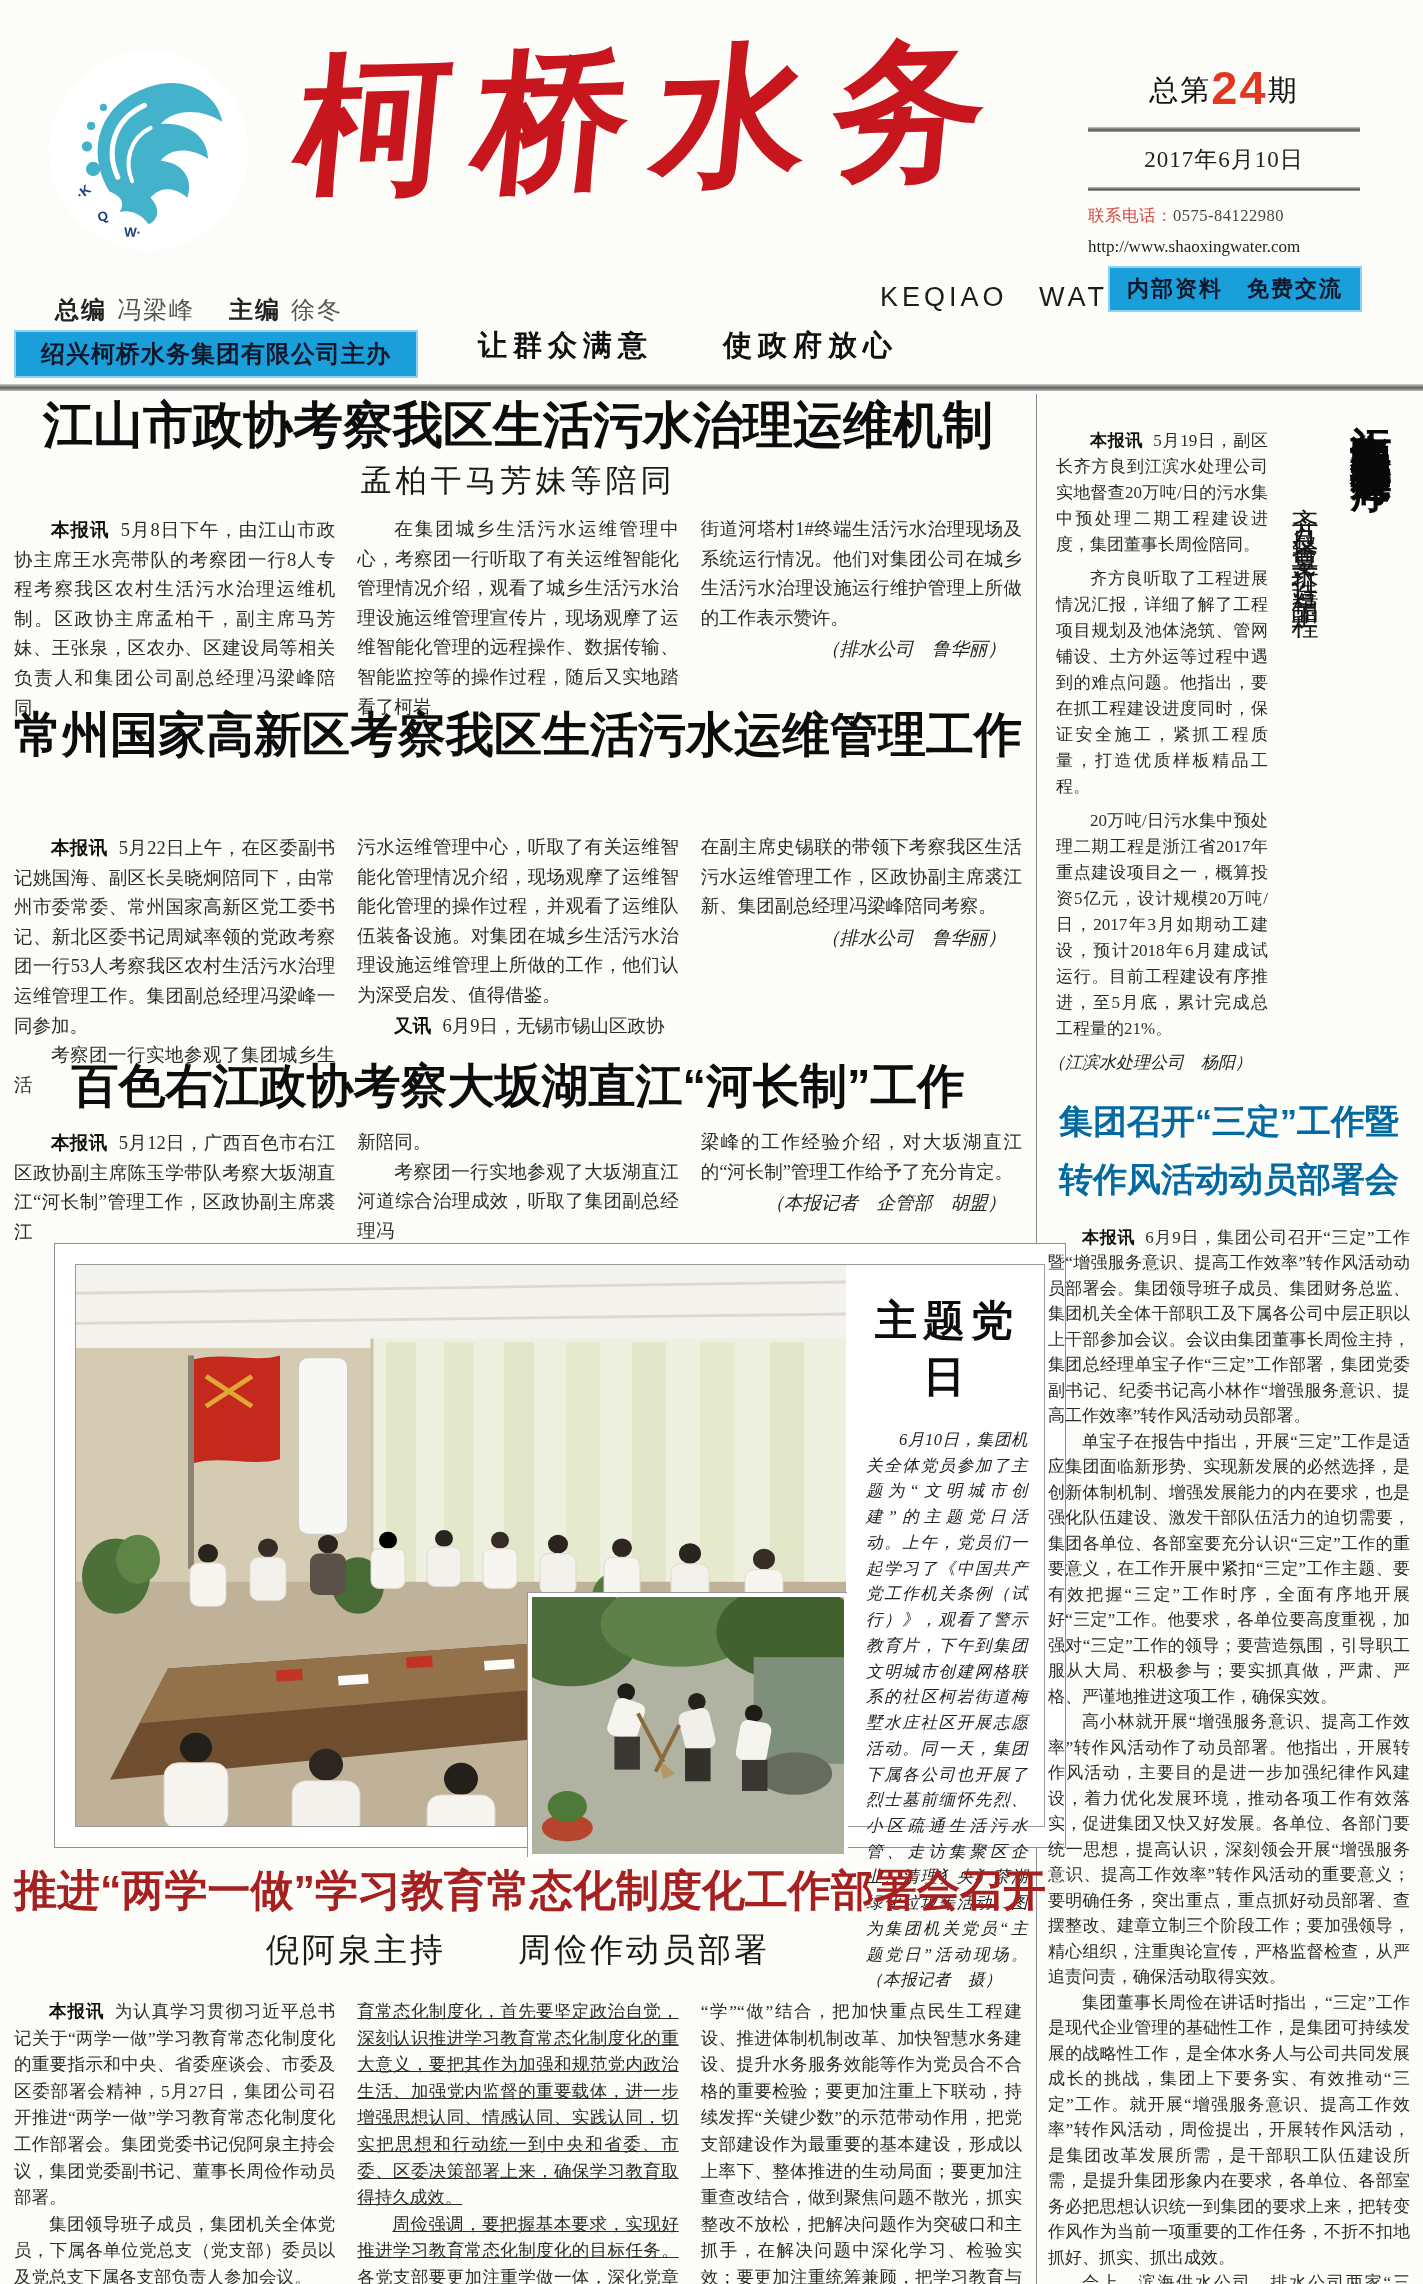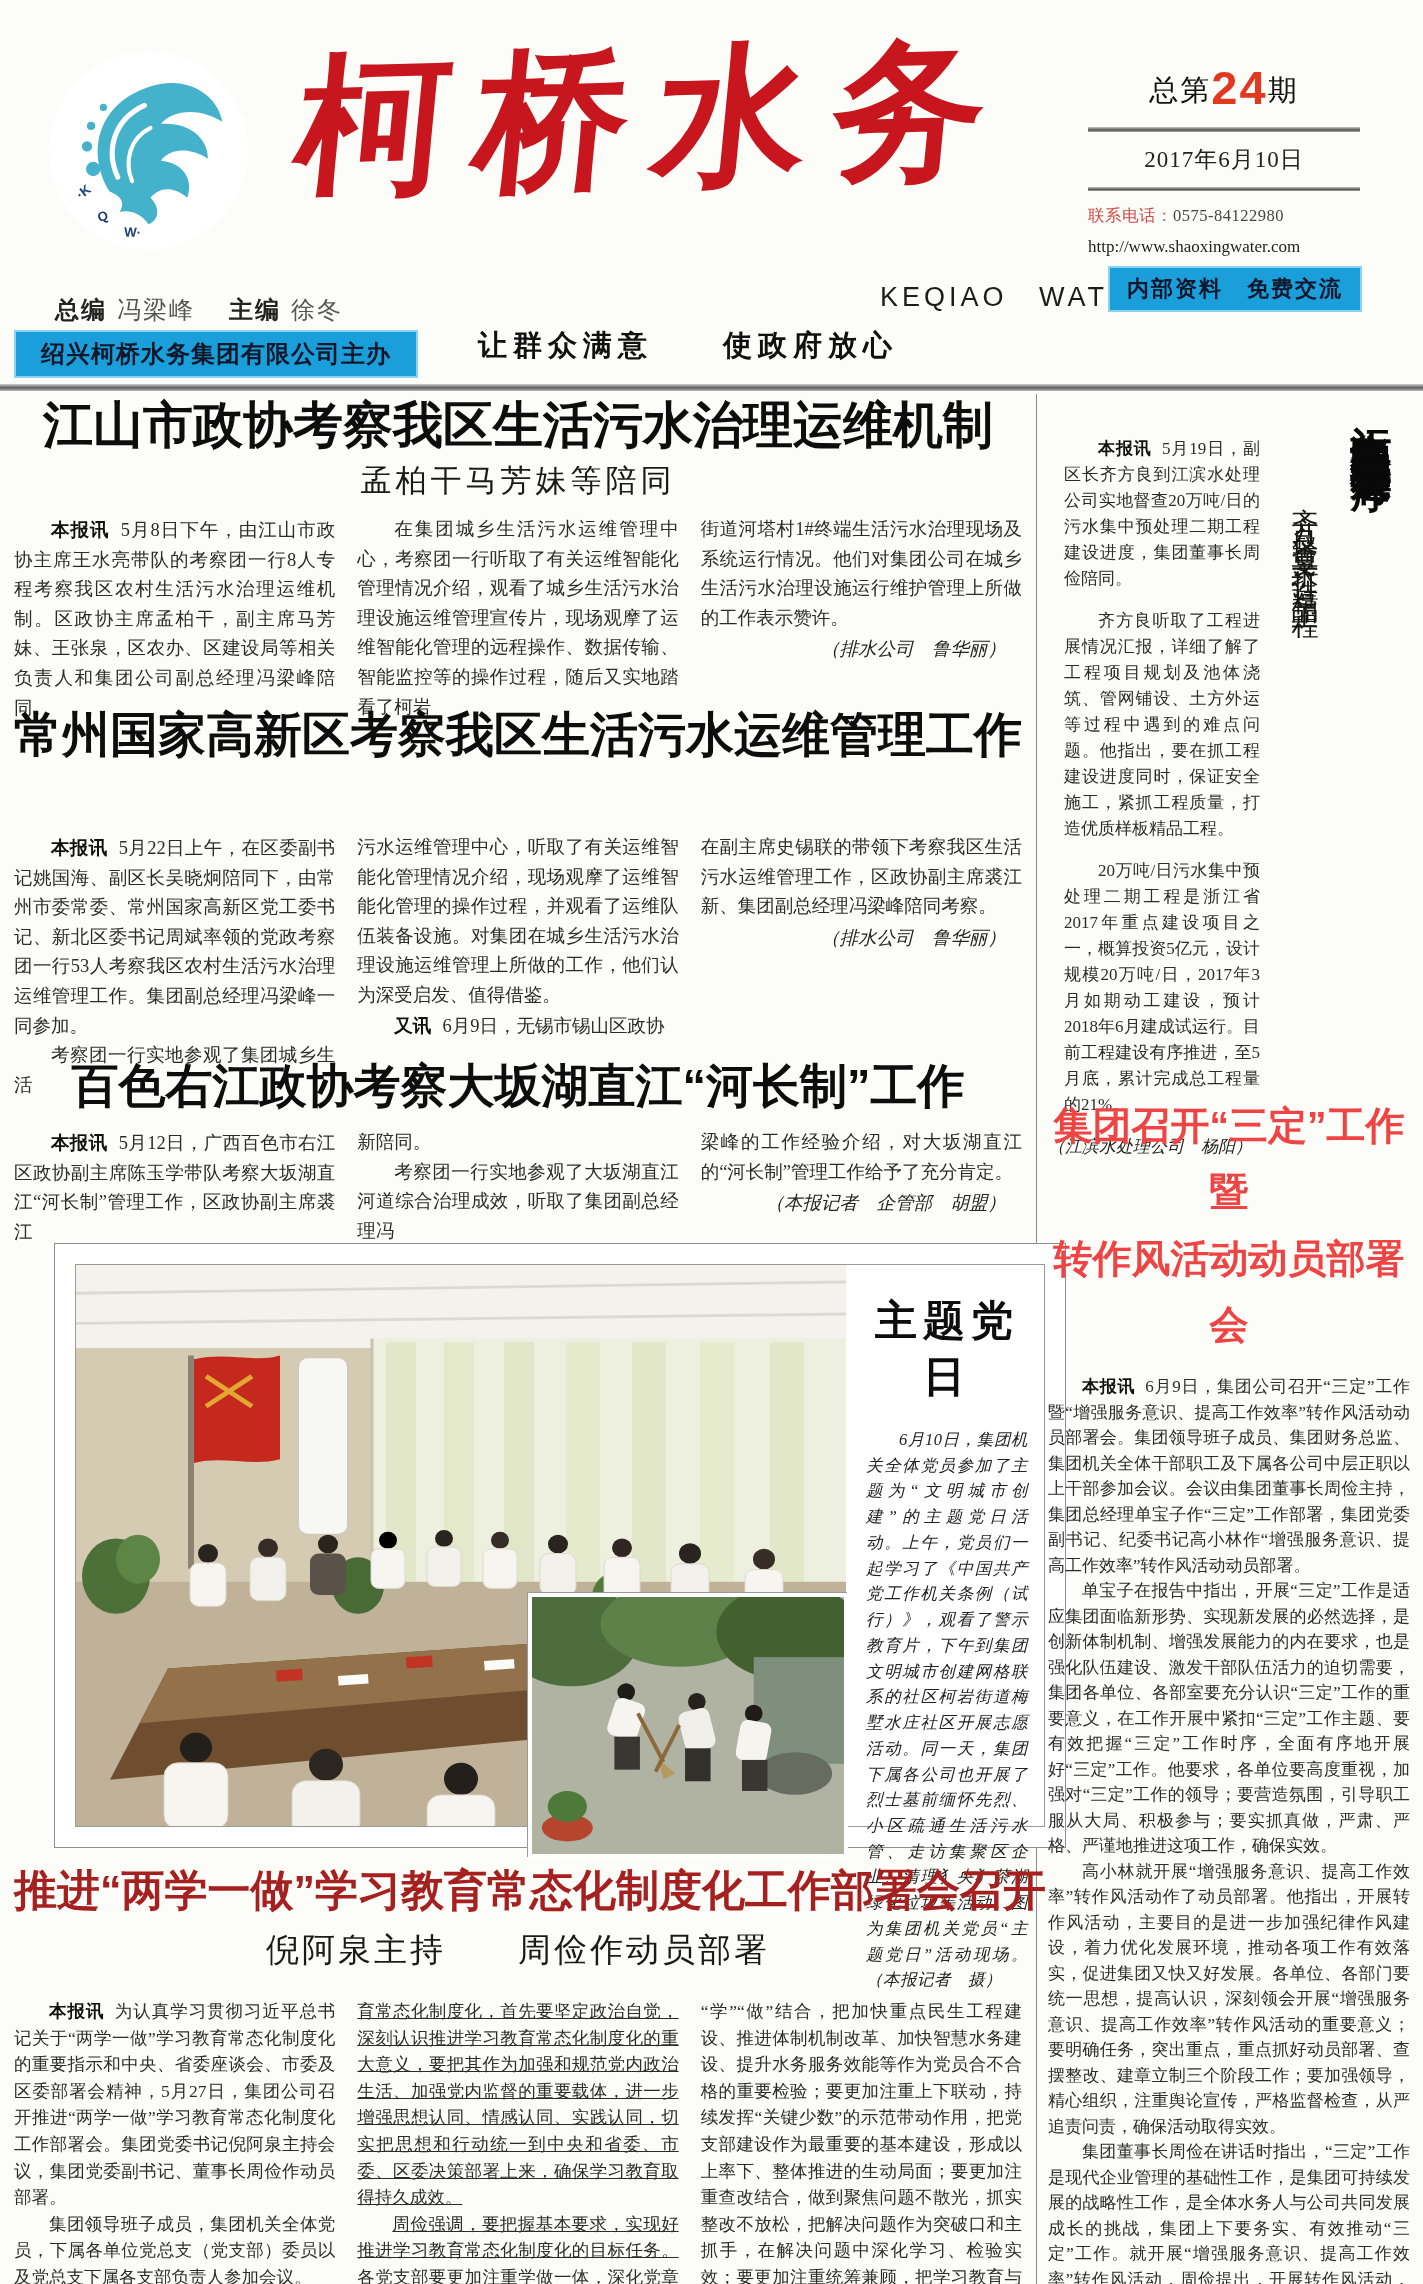--- a/index.html
+++ b/index.html
@@ -57,30 +57,30 @@
   .photo-inset svg{display:block;width:100%;height:100%;}
   .photo-text{flex:1;padding:28px 16px 10px 20px;background:#fff;}
   .pt-title{font-family:"Liberation Sans",sans-serif;font-weight:900;font-size:42px;
             letter-spacing:6px;text-align:center;color:#0d0d0d;margin-bottom:22px;}
   .pt-body{font-size:16.5px;line-height:1.56;text-align:justify;font-style:italic;
            color:#222;text-indent:2em;letter-spacing:.5px;}
   
   .right-top{left:1048px;top:394px;width:362px;height:695px;display:flex;}
   .rt-body{width:228px;flex:none;font-size:17px;line-height:1.53;text-align:justify;
            color:#2b2b2b;padding-top:26px;}
-  .rt-body p{margin:16px;}
+  .rt-body p{margin:8px;}
   .rt-byline{font-style:italic;margin-top:4px;color:#222;}
   .rt-sub{flex:none;width:58px;display:flex;justify-content:center;}
   .rt-sub .v{writing-mode:vertical-rl;font-size:27px;letter-spacing:9px;margin-top:92px;color:#151515;}
   .rt-main{flex:1;display:flex;justify-content:center;}
   .rt-main .v{writing-mode:vertical-rl;font-family:"Liberation Sans",sans-serif;font-weight:900;
               font-size:41px;letter-spacing:3px;color:#090909;}
   .right-bottom{left:1048px;top:1093px;width:362px;}
-  .rb-head{font-family:"Liberation Sans",sans-serif;font-weight:900;font-size:39px;
-           text-align:center;line-height:1.7;color:#ef4444;}
+  .rb-head{font-family:"Liberation Sans",sans-serif;font-weight:900;font-size:34px;
+           text-align:center;line-height:1.7;color:#0369a1;}
   .rb-body{margin-top:16px;font-size:17px;line-height:1.5;text-align:justify;color:#2b2b2b;}
   .rb-body p{margin:0;text-indent:2em;}
 </style>
 </head>
 <body>
 
 <div class="page">
 
   <div class="abs logo">
     <svg viewBox="0 0 200 200">

